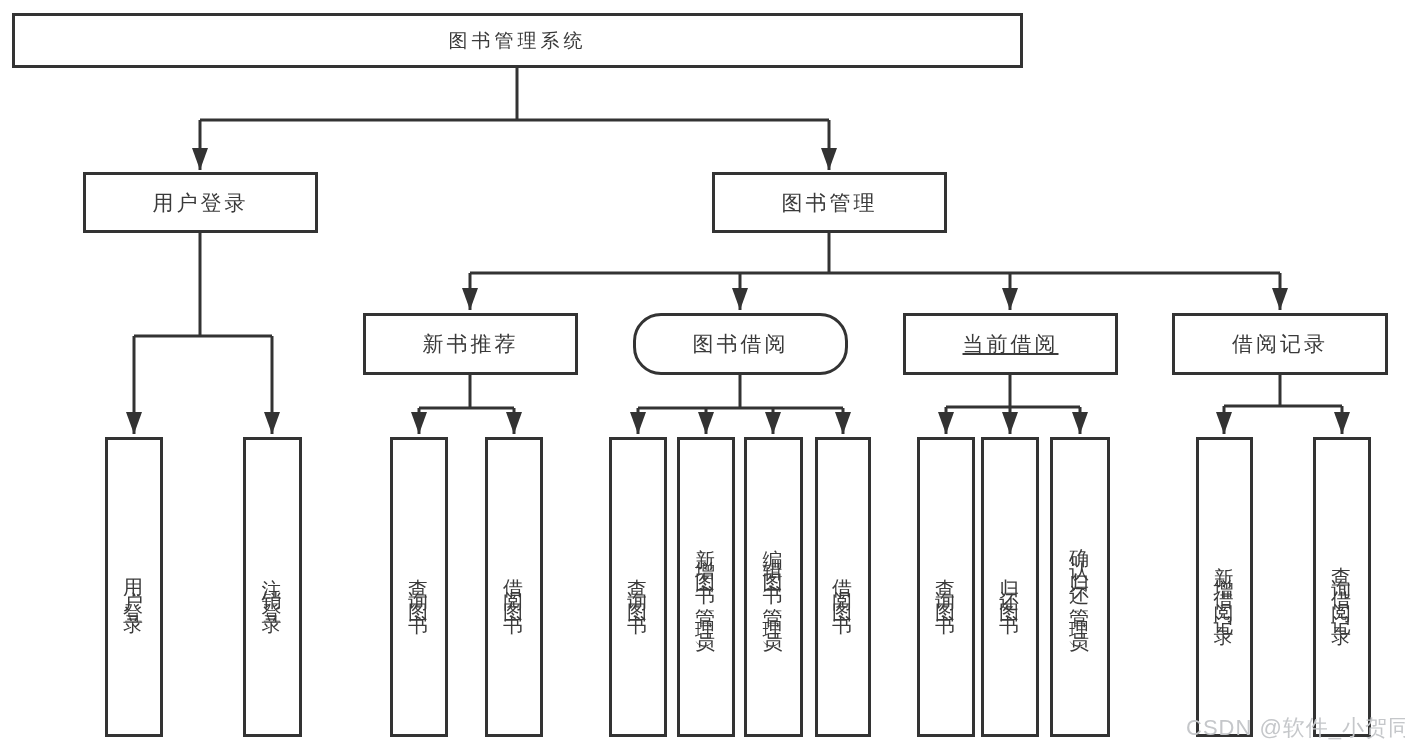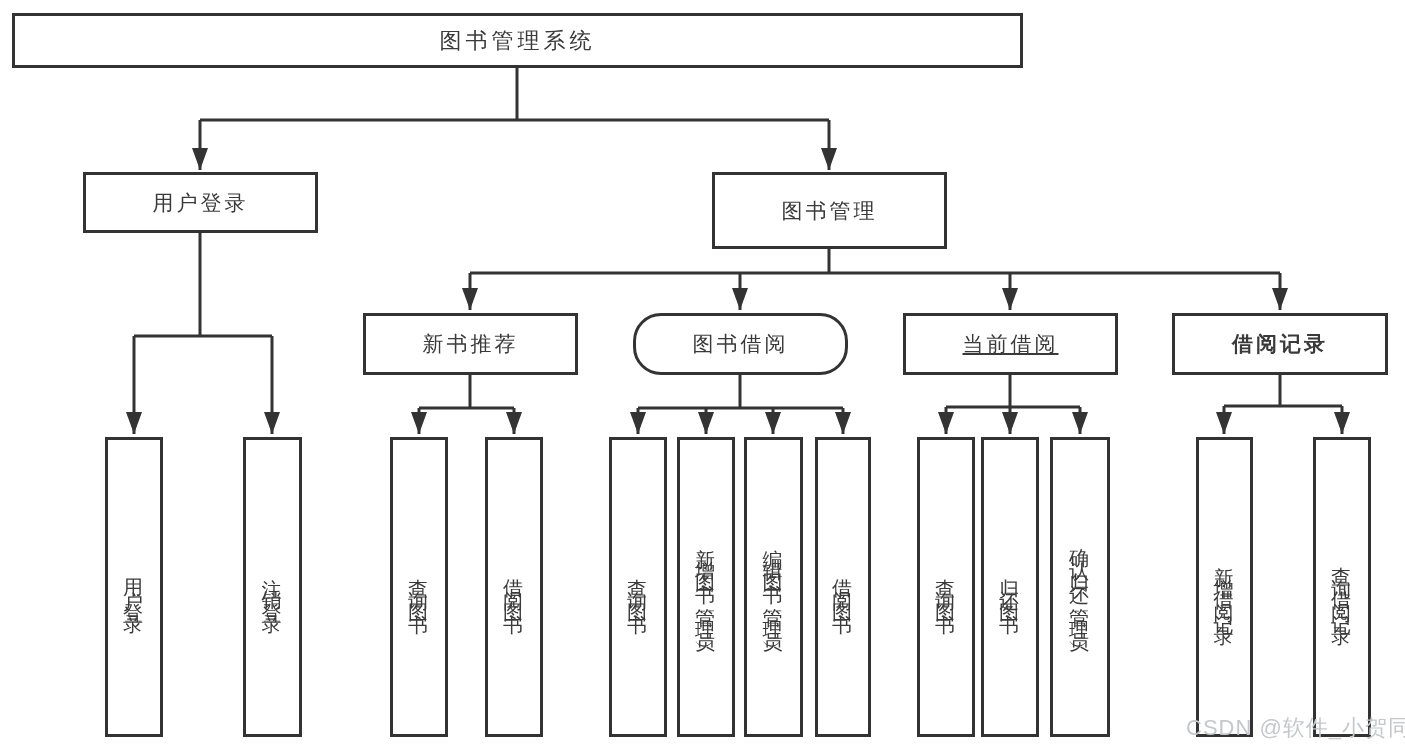--- a/index.html
+++ b/index.html
@@ -9,21 +9,21 @@
     position:relative;overflow:hidden;color:#3a3a3a;
   }
   .stage{position:absolute;inset:0;width:1405px;height:747px;}
   svg.wires{position:absolute;left:0;top:0;z-index:1;}
   .node{
     position:absolute;box-sizing:border-box;background:#ffffff;
     border:3px solid #333333;display:flex;align-items:center;justify-content:center;
     z-index:2;color:#3a3a3a;
   }
   .hnode{font-size:21px;letter-spacing:3px;white-space:nowrap;}
-  .root{font-size:22px;letter-spacing:4px;}
+  .root{font-size:19px;letter-spacing:4px;}
   .vnode{
     font-size:20px;letter-spacing:12px;
     writing-mode:vertical-rl;text-orientation:mixed;
   }
   .watermark{
     position:absolute;left:1186px;top:713px;z-index:10;
     font-size:22px;color:#c5c7ca;letter-spacing:1px;white-space:nowrap;
     pointer-events:none;
   }
 </style>
@@ -78,26 +78,26 @@
       <path d="M1280,375 L1280,406"></path>
       <path d="M1224,406 L1342,406"></path>
       <path d="M1224,406 L1224,434" marker-end="url(#arw)"></path>
       <path d="M1342,406 L1342,434" marker-end="url(#arw)"></path>
     </g>
   </svg>
 
   <div class="node hnode root" style="left:12px;top:13px;width:1011px;height:55px;">图书管理系统</div>
 
   <div class="node hnode" style="left:83px;top:172px;width:235px;height:61px;">用户登录</div>
-  <div class="node hnode" style="left:712px;top:172px;width:235px;height:77px;font-family:Liberation Mono, monospace;">图书管理</div>
+  <div class="node hnode" style="left:712px;top:172px;width:235px;height:61px;font-family:Liberation Mono, monospace;">图书管理</div>
 
   <div class="node hnode" style="left:363px;top:313px;width:215px;height:62px;">新书推荐</div>
   <div class="node hnode" style="left:633px;top:313px;width:215px;height:62px;border-radius:28px;">图书借阅</div>
   <div class="node hnode" style="left:903px;top:313px;width:215px;height:62px;text-decoration:underline;">当前借阅</div>
-  <div class="node hnode" style="left:1172px;top:313px;width:216px;height:62px;font-weight:bold;">借阅记录</div>
+  <div class="node hnode" style="left:1172px;top:313px;width:216px;height:62px;">借阅记录</div>
 
   <div class="node vnode" style="left:105px;top:437px;width:58px;height:300px;">用户登录</div>
   <div class="node vnode" style="left:243px;top:437px;width:59px;height:300px;">注销登录</div>
 
   <div class="node vnode" style="left:390px;top:437px;width:58px;height:300px;">查询图书</div>
   <div class="node vnode" style="left:485px;top:437px;width:58px;height:300px;">借阅图书</div>
 
   <div class="node vnode" style="left:609px;top:437px;width:58px;height:300px;">查询图书</div>
   <div class="node vnode" style="left:677px;top:437px;width:58px;height:300px;">新增图书（管理员）</div>
   <div class="node vnode" style="left:744px;top:437px;width:59px;height:300px;">编辑图书（管理员）</div>

